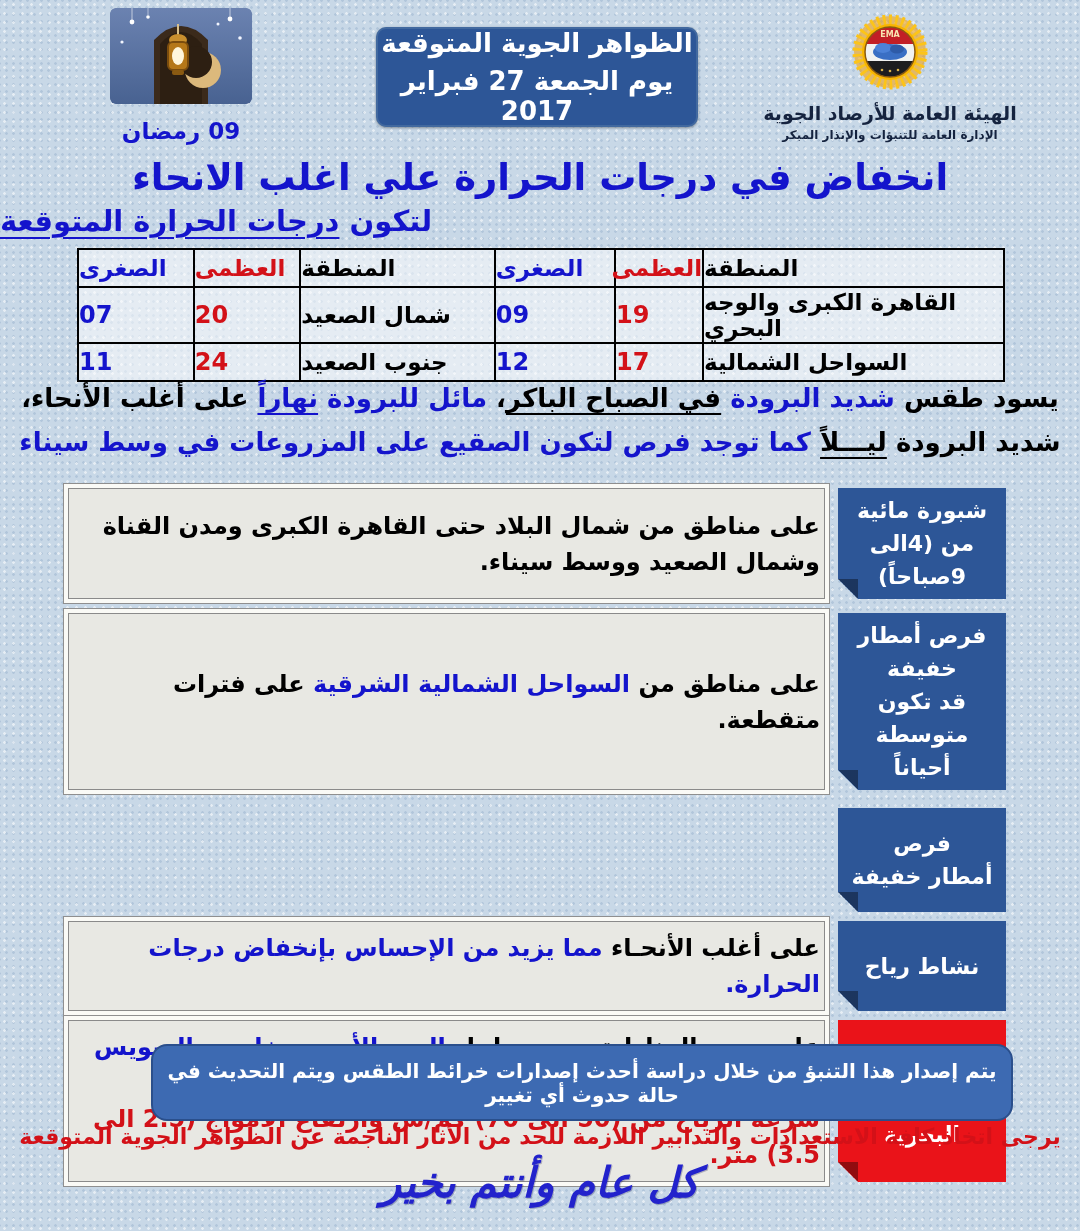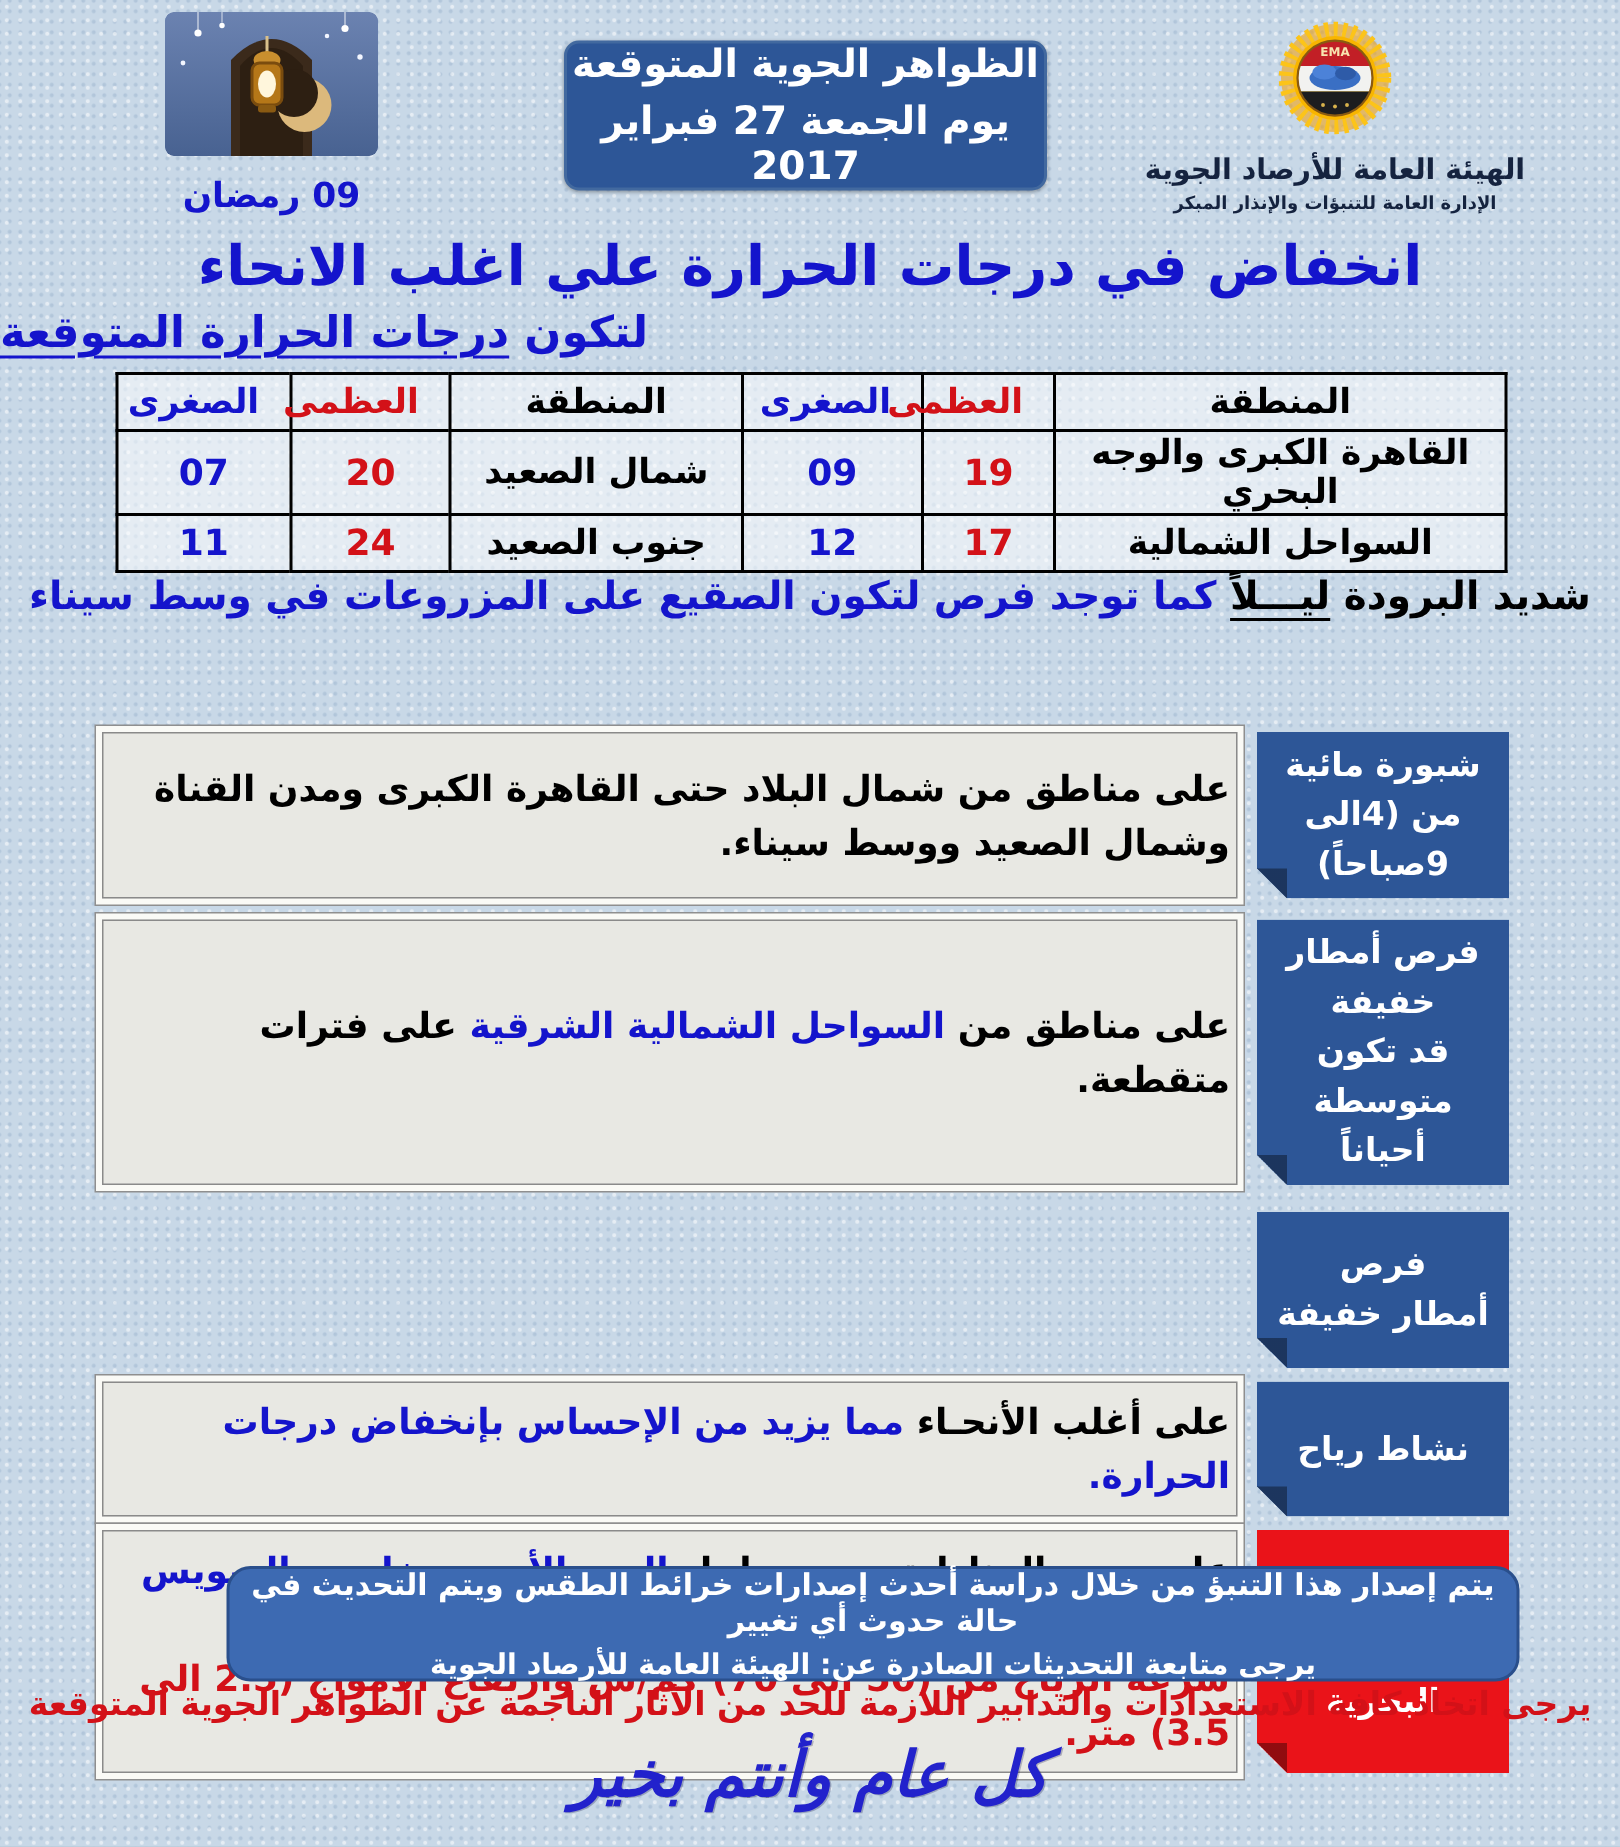--- a/index.html
+++ b/index.html
@@ -50,23 +50,23 @@
     font-size:29px;font-weight:bold;color:var(--text-blue);}
   .headline2 .u{text-decoration:underline;text-decoration-thickness:2px;text-underline-offset:6px;}
   
   .temp-table{
     position:absolute;top:248px;left:77px;width:928px;
     border-collapse:collapse;table-layout:fixed;
   }
   .temp-table th,.temp-table td{
     border:2px solid #000;
     background:rgba(255,255,255,0.52);
-    text-align:center;vertical-align:middle;
+    text-align:left;vertical-align:middle;
     font-weight:bold;font-size:23px;color:#000;
-    height:38px;padding:1px 20px;
+    height:38px;padding:1px 0;
   }
   .temp-table .h-max, .temp-table .v-max{color:var(--text-red);}
   .temp-table .h-min, .temp-table .v-min{color:var(--text-blue);}
   .temp-table .v-max,.temp-table .v-min{font-size:24px;}
   
   .summary{position:absolute;top:376px;left:0;width:100%;text-align:center;
     font-size:26px;font-weight:bold;line-height:1.7;}
   .seg-black{color:#000;}
   .seg-blue{color:var(--text-blue);}
   .seg-red{color:var(--text-red);}
@@ -226,20 +226,21 @@
         <td class="v-max">17</td>
         <td class="v-min">12</td>
         <td>جنوب الصعيد</td>
         <td class="v-max">24</td>
         <td class="v-min">11</td>
       </tr>
     </tbody>
   </table>
 
   <div class="summary">
+    <div><span class="seg seg-black">يسود طقس </span><span class="seg seg-blue">شديد البرودة </span><span class="seg seg-black-u">في الصباح الباكر</span><span class="seg seg-black">، </span><span class="seg seg-blue">مائل للبرودة </span><span class="seg seg-blue-u">نهاراً</span><span class="seg seg-black"> على أغلب الأنحاء،</span></div>
     <div><span class="seg seg-black">شديد البرودة </span><span class="seg seg-black-u">ليـــلاً</span><span class="seg seg-blue"> كما توجد فرص لتكون الصقيع على المزروعات في وسط سيناء</span></div>
   </div>
 
   <div class="ph-rows">
 
     <div class="ph-row">
       <div class="ph-label">شبورة مائية
 من (4الى 9صباحاً)</div>
       <div class="ph-content">
         <div class="ph-line"><span class="seg seg-black">على مناطق من شمال البلاد حتى القاهرة الكبرى ومدن القناة وشمال الصعيد ووسط سيناء.</span></div>
@@ -273,20 +274,19 @@
       <div class="ph-content">
         <div class="ph-line"><span class="seg seg-black">على بعض المناطـق من سواحل </span><span class="seg seg-blue">البحر الأحمر وخليجي السويس والعقبة</span></div>
         <div class="ph-line"><span class="seg seg-red">سرعة الرياح من (50 الى 70) كم/س وارتفاع الأمواج (2.5 الى 3.5) متر.</span></div>
       </div>
     </div>
 
   </div>
 
   <div class="notice-box">
     <div>يتم إصدار هذا التنبؤ من خلال دراسة أحدث إصدارات خرائط الطقس ويتم التحديث في حالة حدوث أي تغيير</div>
-    <div class="l2">يرجى متابعة التحديثات الصادرة عن: الهيئة العامة للأرصاد الجوية</div>
   </div>
 
   <div class="warning-line">يرجى اتخاذ كافة الاستعدادات والتدابير اللازمة للحد من الأثار الناجمة عن الظواهر الجوية المتوقعة</div>
 
   <div class="greeting">كل عام وأنتم بخير</div>
 
 </div>
 
 </body></html>

